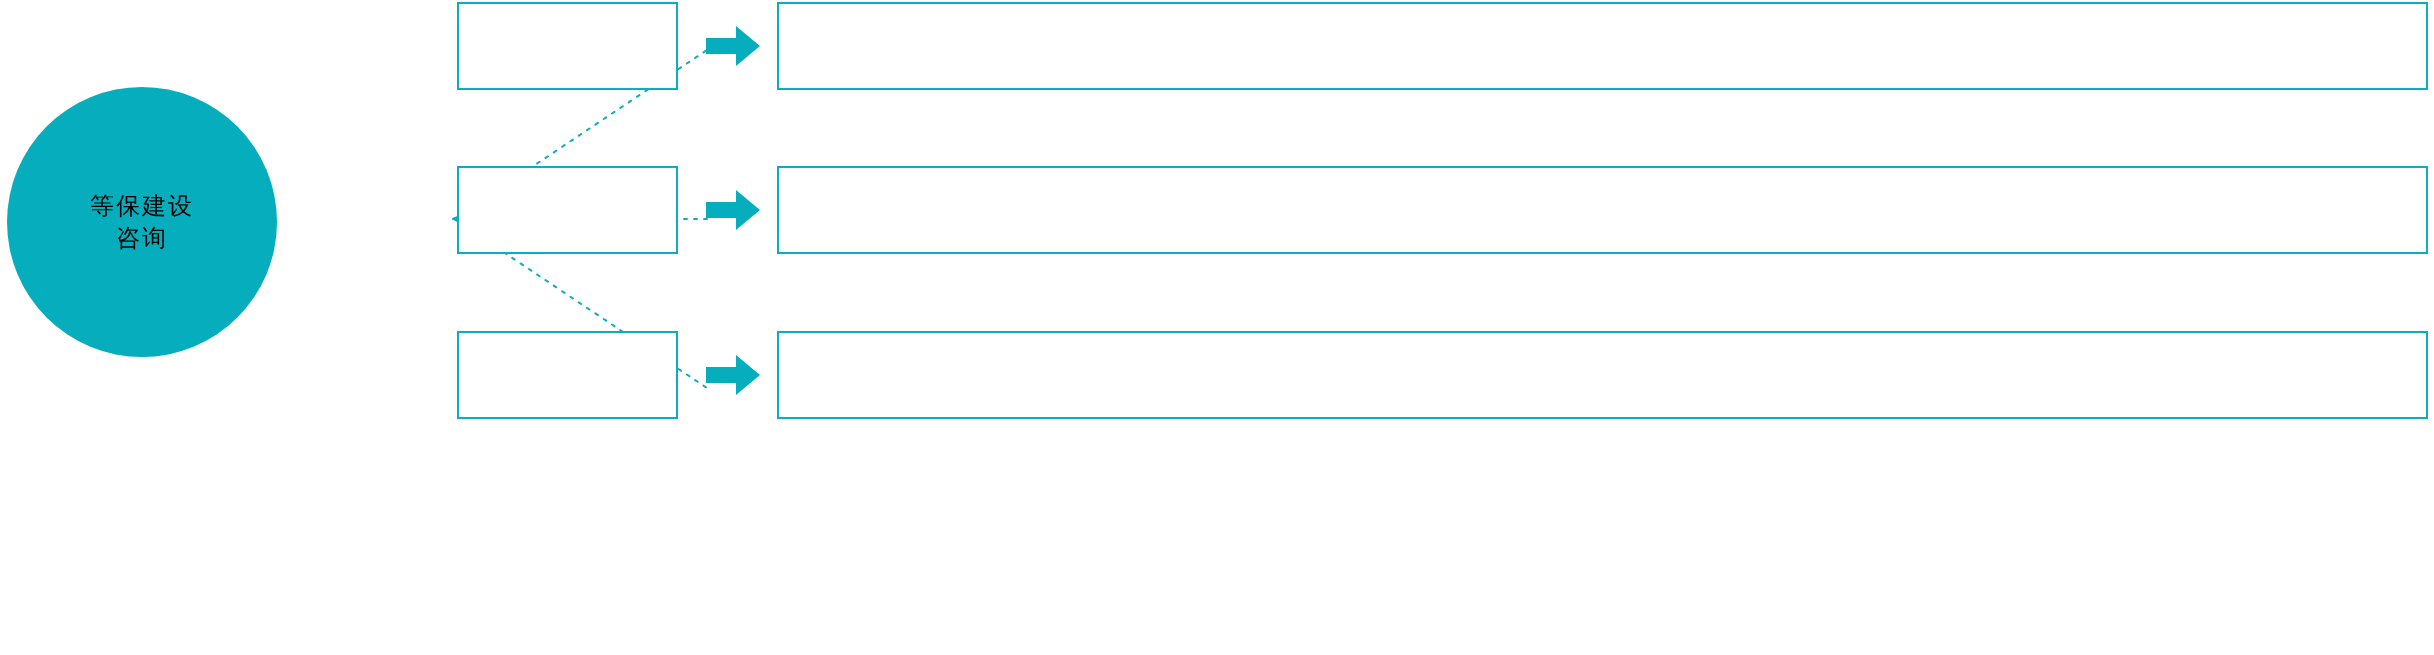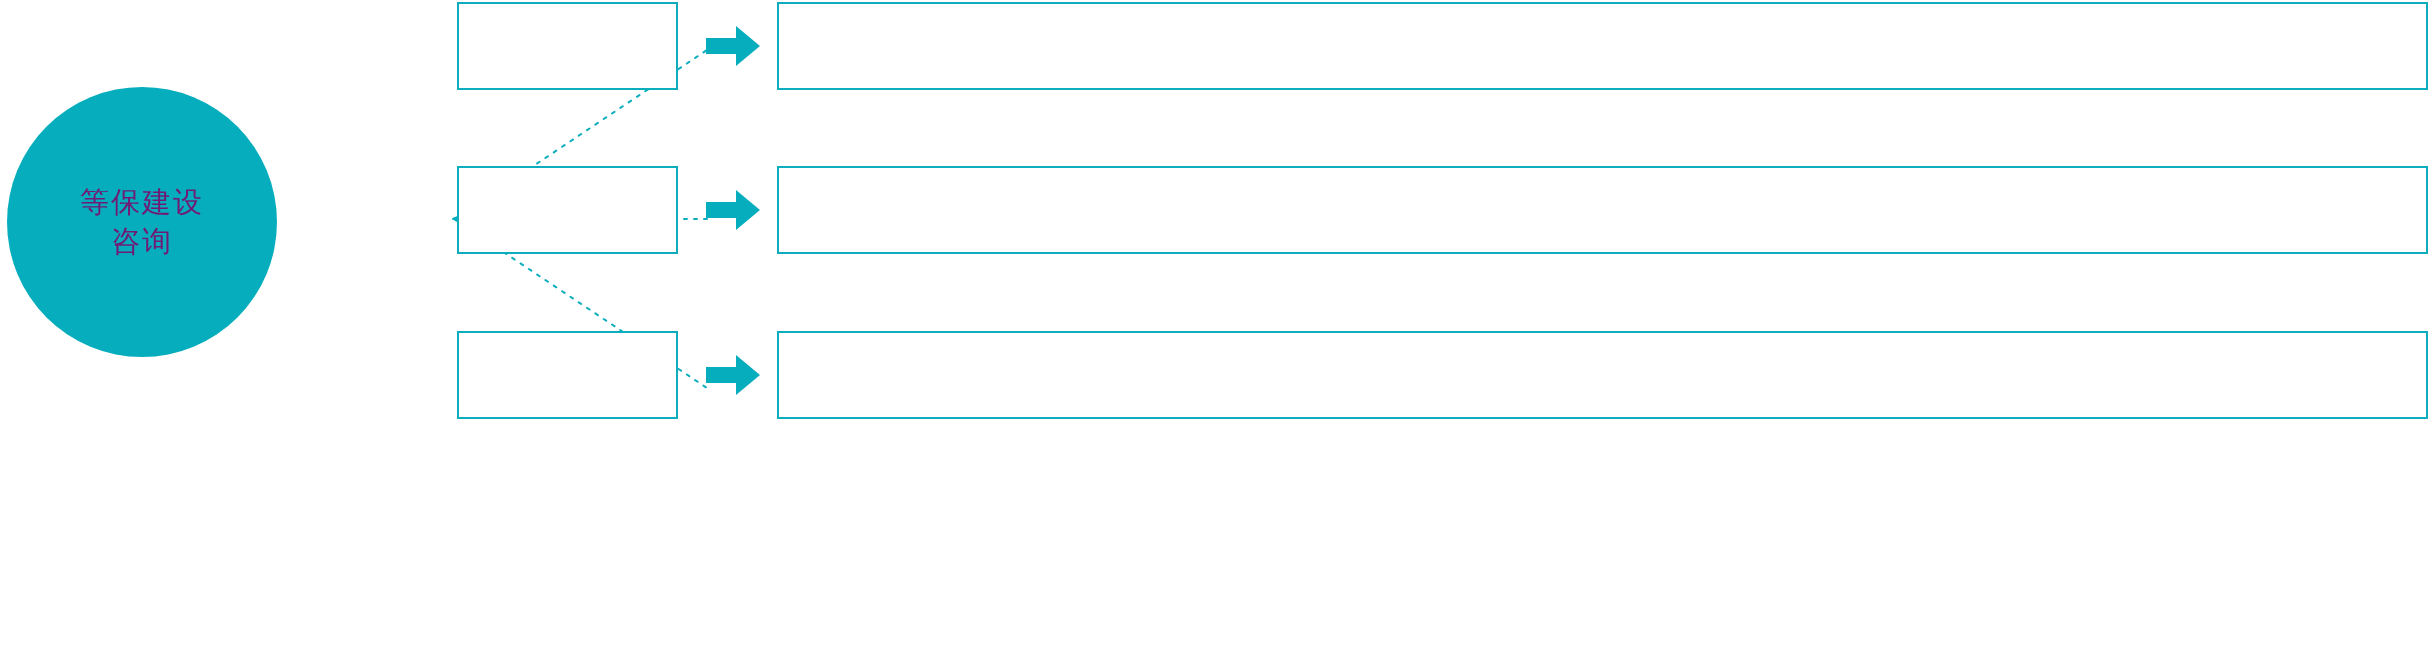--- a/index.html
+++ b/index.html
@@ -39,22 +39,22 @@
     height: 270px;
     border-radius: 50%;
     background: #06AEBD;
     display: flex;
     flex-direction: column;
     align-items: center;
     justify-content: center;
     box-sizing: border-box;
   }
   .hub-line {
-    color: #701a75;
-    font-size: 29px;
+    color: #000000;
+    font-size: 24px;
     line-height: 1.35;
     letter-spacing: 2px;
     font-weight: 400;
     white-space: nowrap;
     text-align: center;
   }
 
   
   .row {
     position: absolute;

